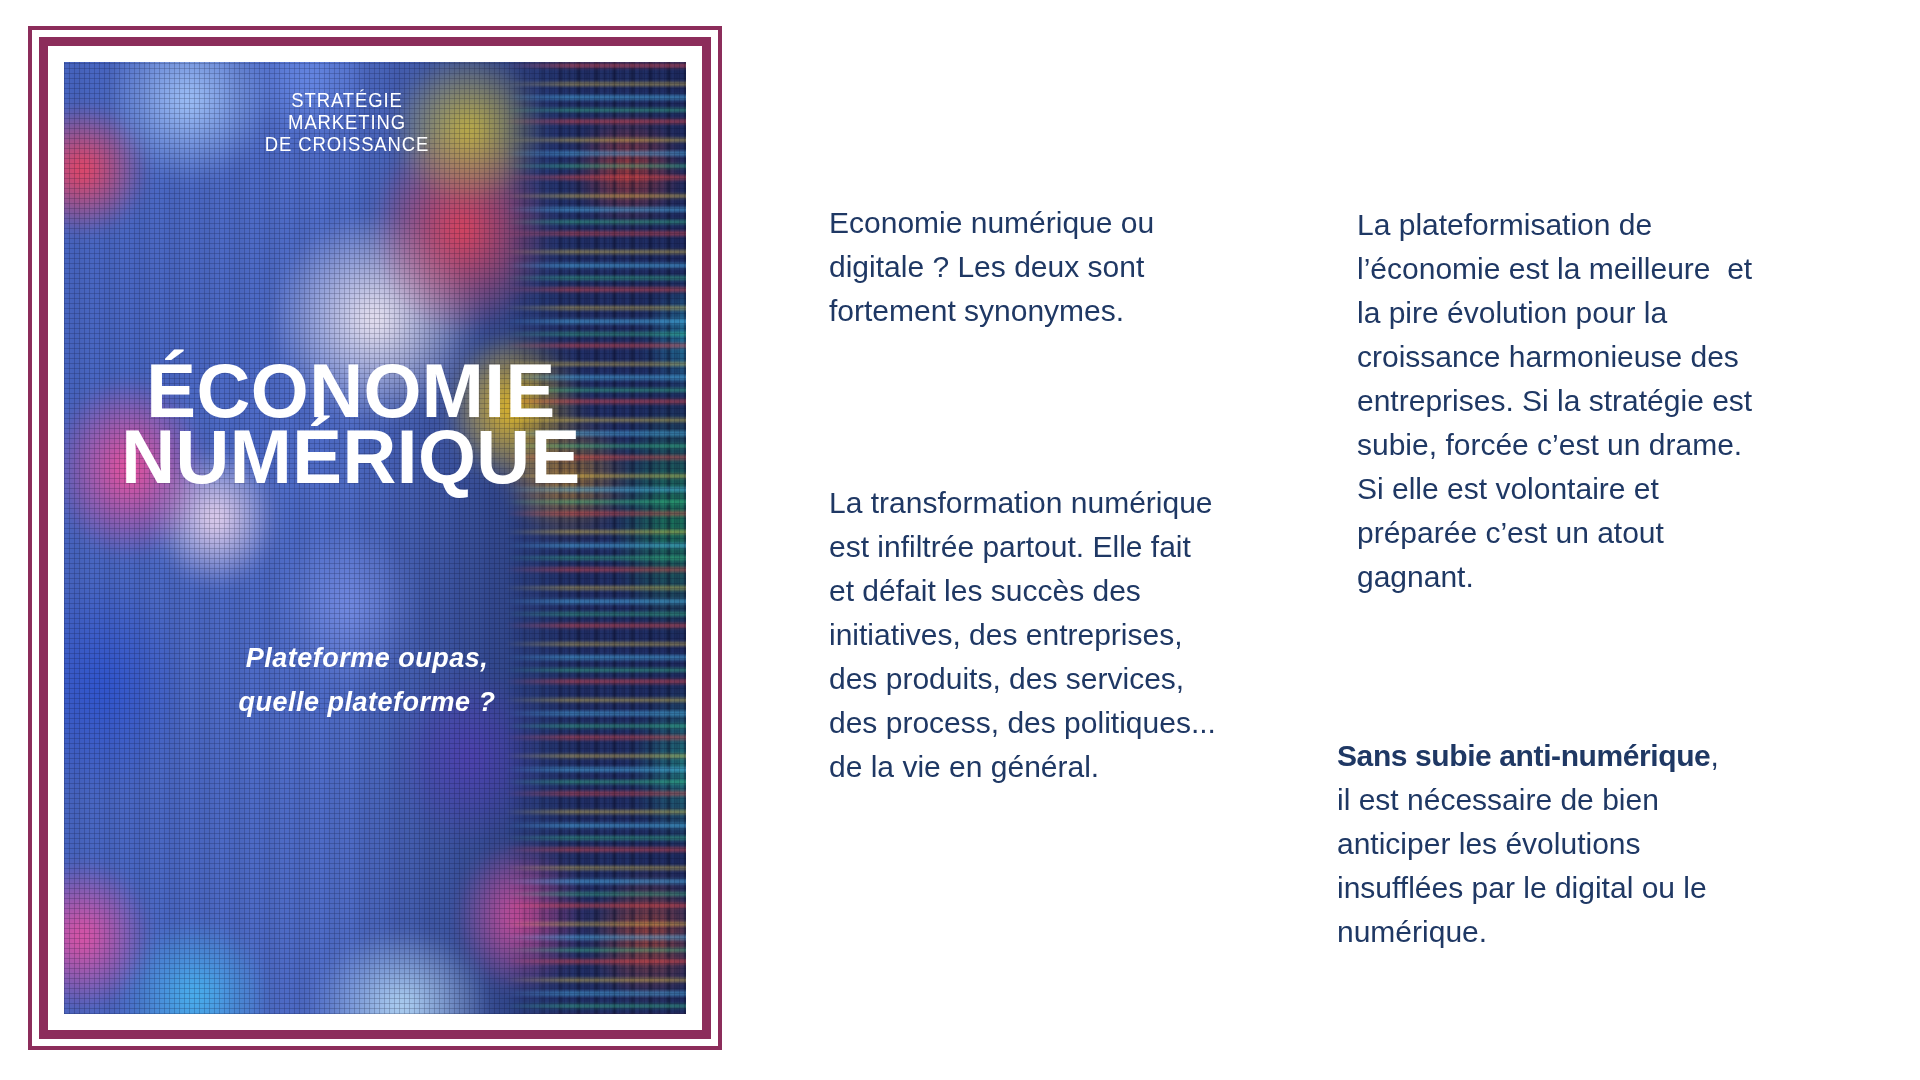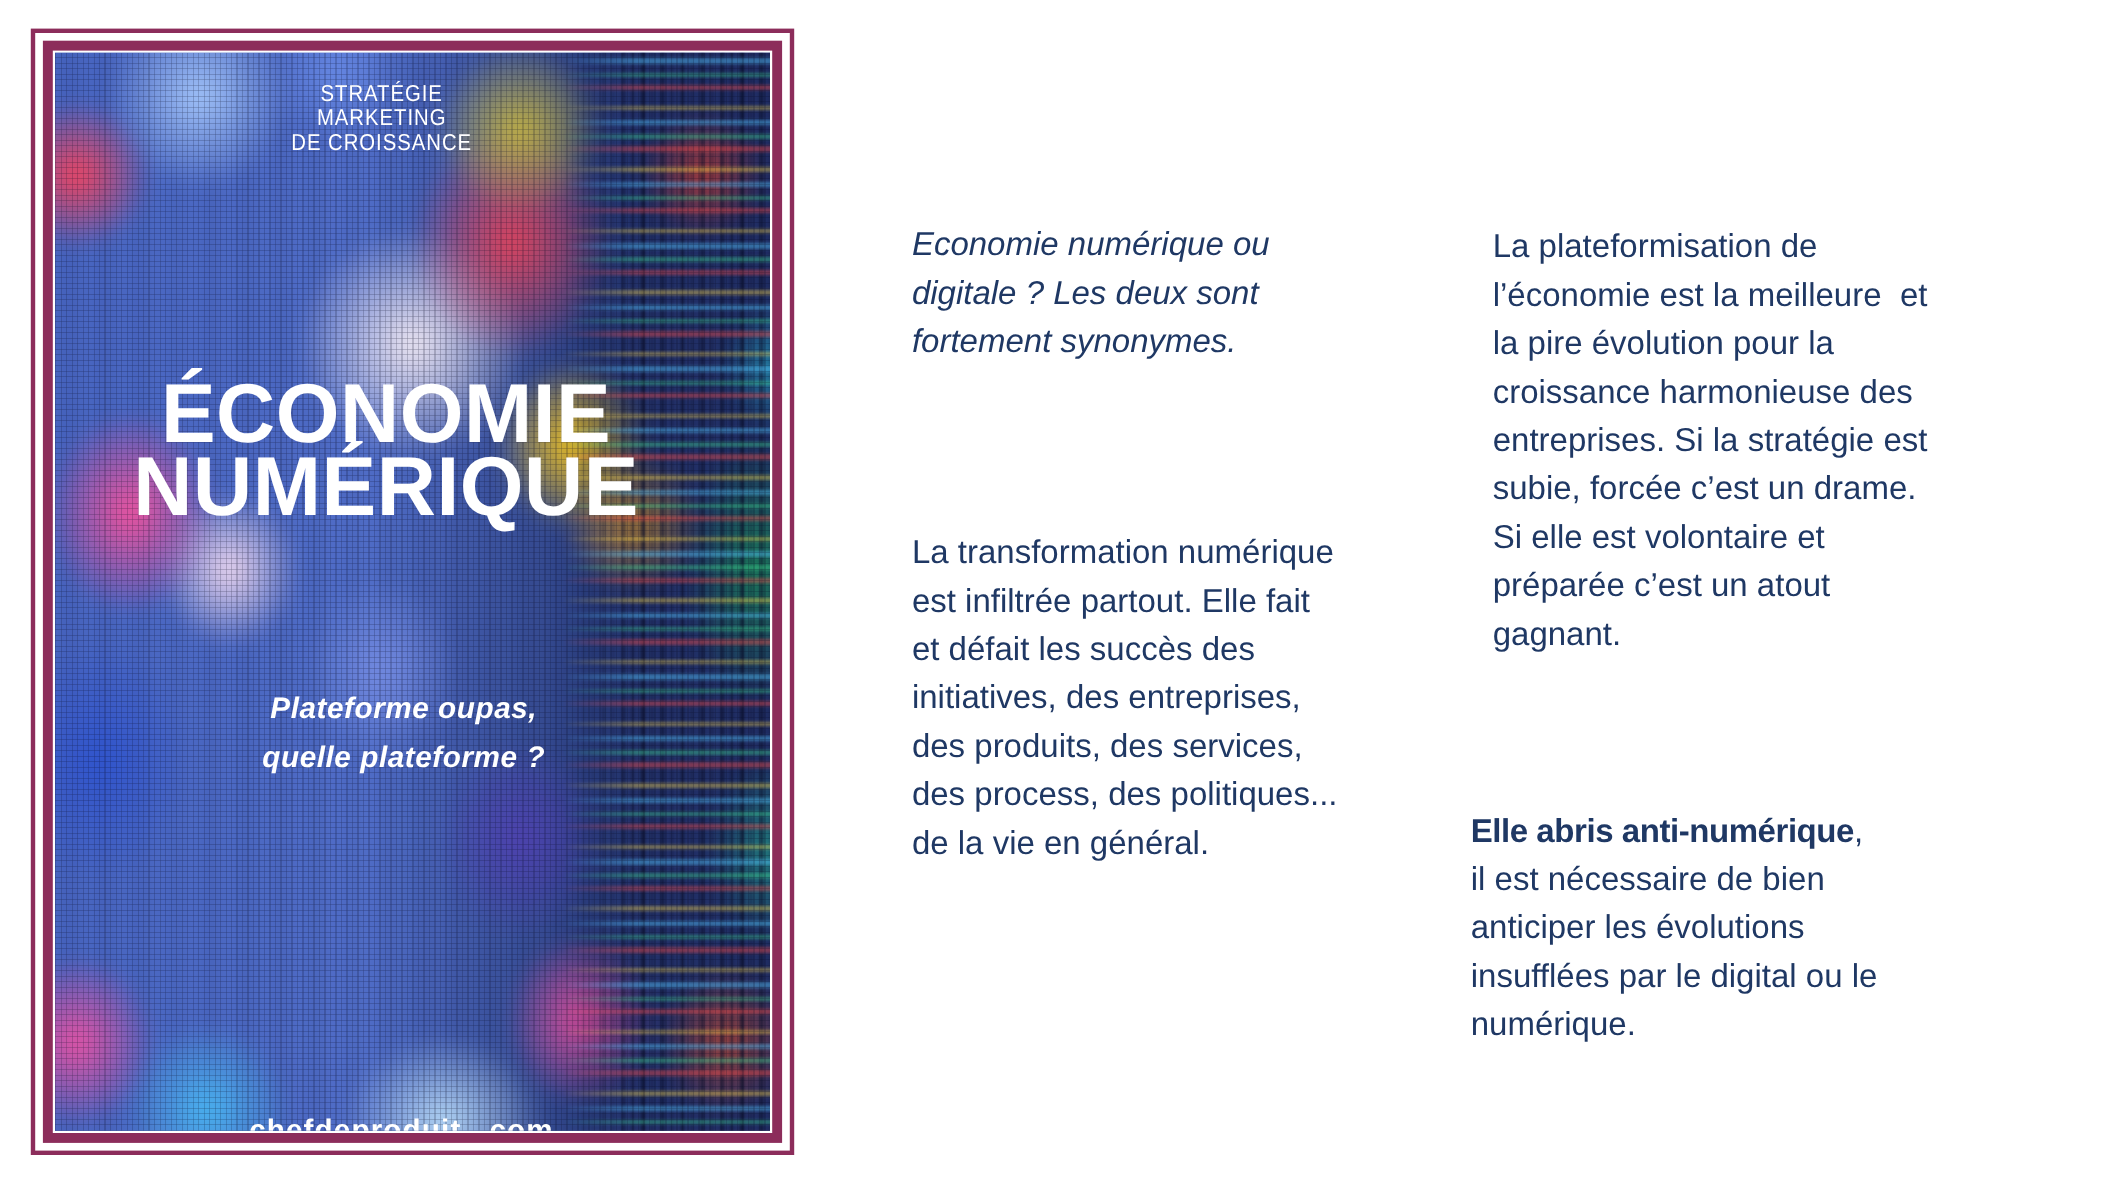--- a/index.html
+++ b/index.html
@@ -12,21 +12,21 @@
   .slide{position:absolute;inset:0;background:var(--page-bg,#ffffff);}
 
   
   .cover{
     position:absolute;left:28px;top:26px;width:694px;height:1024px;
     box-sizing:border-box;border:4px solid var(--maroon,#8C2D5B);
     padding:7px;background:#fff;
   }
   .cover-frame{
     box-sizing:border-box;width:100%;height:100%;
-    border:9px solid var(--maroon,#8C2D5B);padding:2px;background:#fff;
+    border:9px solid var(--maroon,#8C2D5B);padding:16px;background:#fff;
   }
   .photo{
     position:relative;width:100%;height:100%;overflow:hidden;background:#5571bd;
   }
   .bokeh{
     position:absolute;inset:-22px;
     background-color:#5571bd;
     background-image:
       radial-gradient(95px 95px at 6% 13%, rgba(235,70,90,.92), transparent 70%),
       radial-gradient(120px 120px at 22% 6%, rgba(170,200,245,.95), transparent 70%),
@@ -92,21 +92,21 @@
 
   
   .col{
     position:absolute;color:var(--navy,#1F3864);
     font-size:30px;line-height:44px;white-space:pre-wrap;
   }
   .col p{margin:0;}
   .col .seg-b{font-weight:bold;letter-spacing:-0.4px;}
   .col1{left:829px;top:113px;width:480px;}
   .col2{left:1337px;top:115px;width:510px;}
-  .col1 p:nth-child(1){margin-bottom:60px;font-style:italic;}
+  .col1 p:nth-child(1){margin-bottom:60px;}
   .col1 p:nth-child(2){margin-bottom:3px;}
   .col2 p:nth-child(1){margin-bottom:47px;margin-left:20px;}
   .col2 p:nth-child(2){margin-bottom:50px;}
 </style>
 </head>
 <body>
 
 <div class="slide">
 
   <div class="cover">
@@ -143,21 +143,21 @@
   <div class="col col2">
     <p><span class="seg">La plateformisation de
 l’économie est la meilleure  et
 la pire évolution pour la
 croissance harmonieuse des
 entreprises. Si la stratégie est
 subie, forcée c’est un drame.
 Si elle est volontaire et
 préparée c’est un atout
 gagnant.</span></p>
-    <p><span class="seg seg-b">Elle abris anti-numérique</span><span class="seg">,
+    <p><span class="seg seg-b">Sans subie anti-numérique</span><span class="seg">,
 il est nécessaire de bien
 anticiper les évolutions
 insufflées par le digital ou le
 numérique.</span></p>
     
   </div>
 
 </div>
 
 </body></html>

